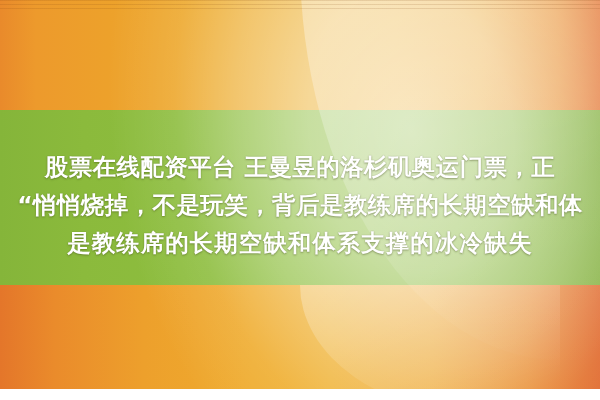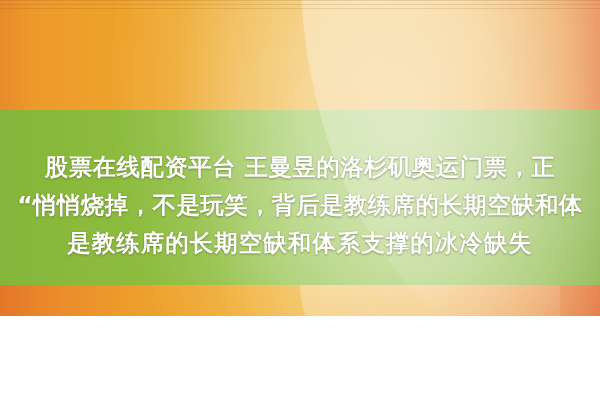--- a/index.html
+++ b/index.html
@@ -7,21 +7,21 @@
     padding: 0;
     background: #ffffff;
   }
   body {
     font-family: "DejaVu Sans", "Liberation Sans", sans-serif;
   }
 
   #banner {
     position: relative;
     width: 600px;
-    height: 316px;
+    height: 389px;
     overflow: hidden;
     background: #8cb63c;
   }
 
   
   .band {
     position: absolute;
     left: 0;
     width: 600px;
   }

